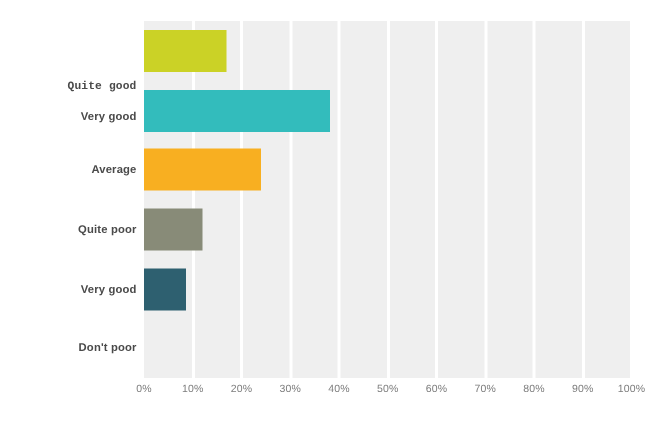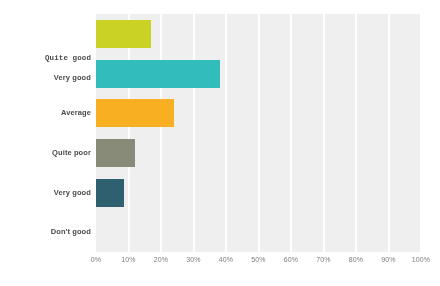--- a/index.html
+++ b/index.html
@@ -127,21 +127,21 @@
         <div class="bar" style="width: 0px; background: rgb(204, 204, 204);"></div>
       </div>
     </div>
 
   <div id="y-axis-labels">
       <div class="cat-label" style="top: 15.8333px; margin-top: 44px;">Very good</div>
       <div class="cat-label" style="top: 41px; font-family: Liberation Mono, monospace;">Quite good</div>
       <div class="cat-label" style="top: 95.1667px;">Average</div>
       <div class="cat-label" style="top: 134.833px;">Quite poor</div>
       <div class="cat-label" style="top: 174.5px;">Very good</div>
-      <div class="cat-label" style="top: 214.167px;">Don't good</div>
+      <div class="cat-label" style="top: 214.167px;">Don't poor</div>
     </div>
 
   <div id="x-axis-labels">
       <div class="tick-label" style="left: 0px;">0%</div>
       <div class="tick-label" style="left: 32.5px;">10%</div>
       <div class="tick-label" style="left: 65px;">20%</div>
       <div class="tick-label" style="left: 97.5px;">30%</div>
       <div class="tick-label" style="left: 130px;">40%</div>
       <div class="tick-label" style="left: 162.5px;">50%</div>
       <div class="tick-label" style="left: 195px;">60%</div>

